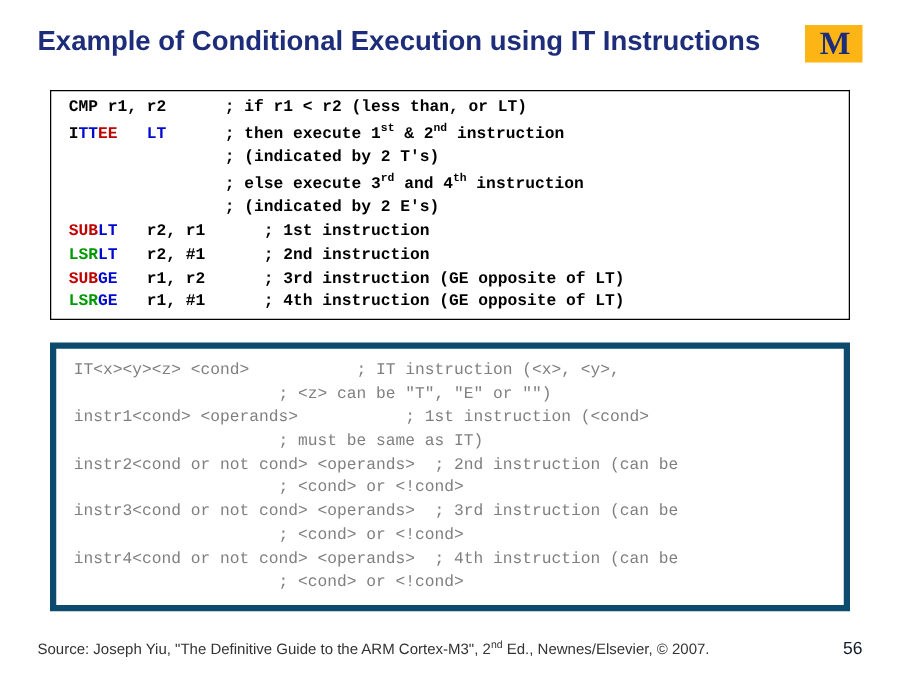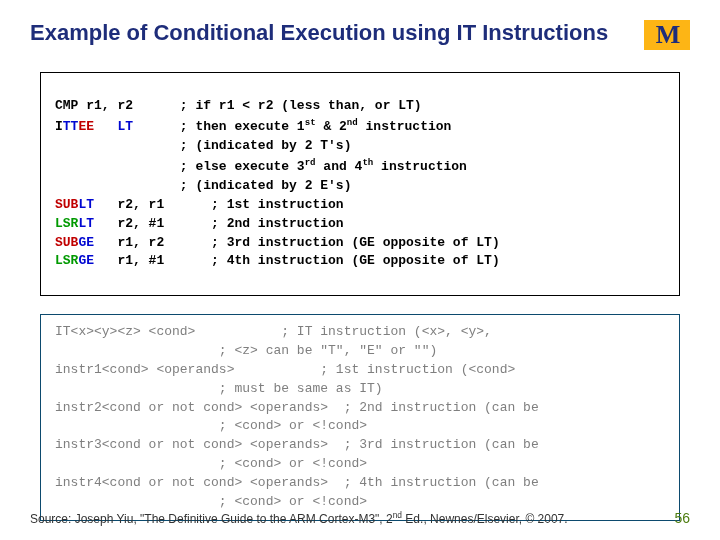--- a/index.html
+++ b/index.html
@@ -34,49 +34,49 @@
   .logo-m {
     color: #1e2d7a;
     font-weight: 900;
     font-size: 26px;
     font-family: Georgia, serif;
     letter-spacing: -2px;
   }
   .codebox {
     border: 1px solid #000;
     margin: 22px 10px 18px 10px;
-    padding: 24px 14px;
+    padding: 4px 14px;
     font-family: "Courier New", monospace;
     font-size: 13px;
     line-height: 1.45;
     font-weight: bold;
     white-space: pre;
   }
   .codebox2 {
-    border: 1px solid #0c4a6e;
+    border: 5px solid #0c4a6e;
     margin: 0 10px;
     padding: 8px 14px;
     font-family: "Courier New", monospace;
     font-size: 13px;
     line-height: 1.45;
     color: #7f7f7f;
     white-space: pre;
   }
   .footer {
     position: absolute;
     bottom: 14px;
     left: 30px;
     right: 30px;
     display: flex;
     justify-content: space-between;
     font-size: 12px;
     color: #333;
     font-family: "Segoe UI", Tahoma, sans-serif;
   }
-  .pagenum { color: #4d7c0f; font-size: 14px; }
+  .pagenum { color: #0f172a; font-size: 14px; }
   .blue { color: #0007d1; }
   .red { color: #c00000; }
   .grn { color: #009900; }
   .blk { color: #000; }
   sup { font-size: 0.7em; }
 </style>
 </head>
 <body>
 
 <div class="title-row">

